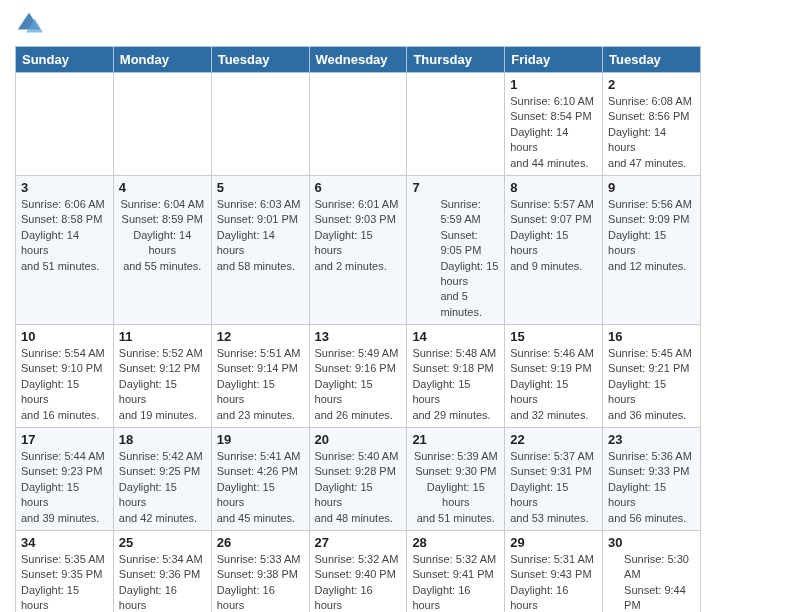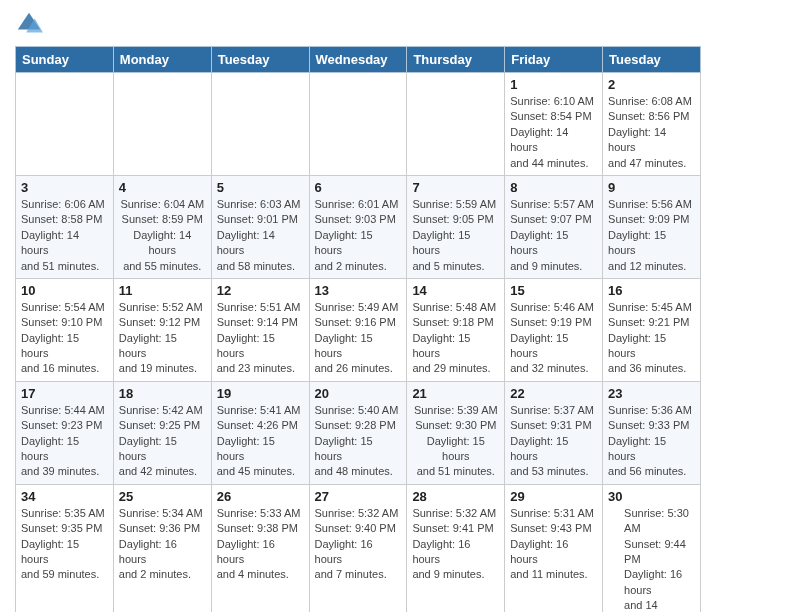--- a/index.html
+++ b/index.html
@@ -101,21 +101,21 @@
           </td>
           <td>
             <span class="day-num">6</span>
             <div class="day-info" style="white-space: pre-line;">Sunrise: 6:01 AM
 Sunset: 9:03 PM
 Daylight: 15 hours
 and 2 minutes.</div>
           </td>
           <td>
             <span class="day-num">7</span>
-            <div class="day-info" style="white-space: pre-line;">Sunrise: 5:59 AM
+            <div class="day-info" style="white-space: pre-line; margin-left: 28px;">Sunrise: 5:59 AM
 Sunset: 9:05 PM
 Daylight: 15 hours
 and 5 minutes.</div>
           </td>
           <td>
             <span class="day-num">8</span>
             <div class="day-info" style="white-space: pre-line;">Sunrise: 5:57 AM
 Sunset: 9:07 PM
 Daylight: 15 hours
 and 9 minutes.</div>

